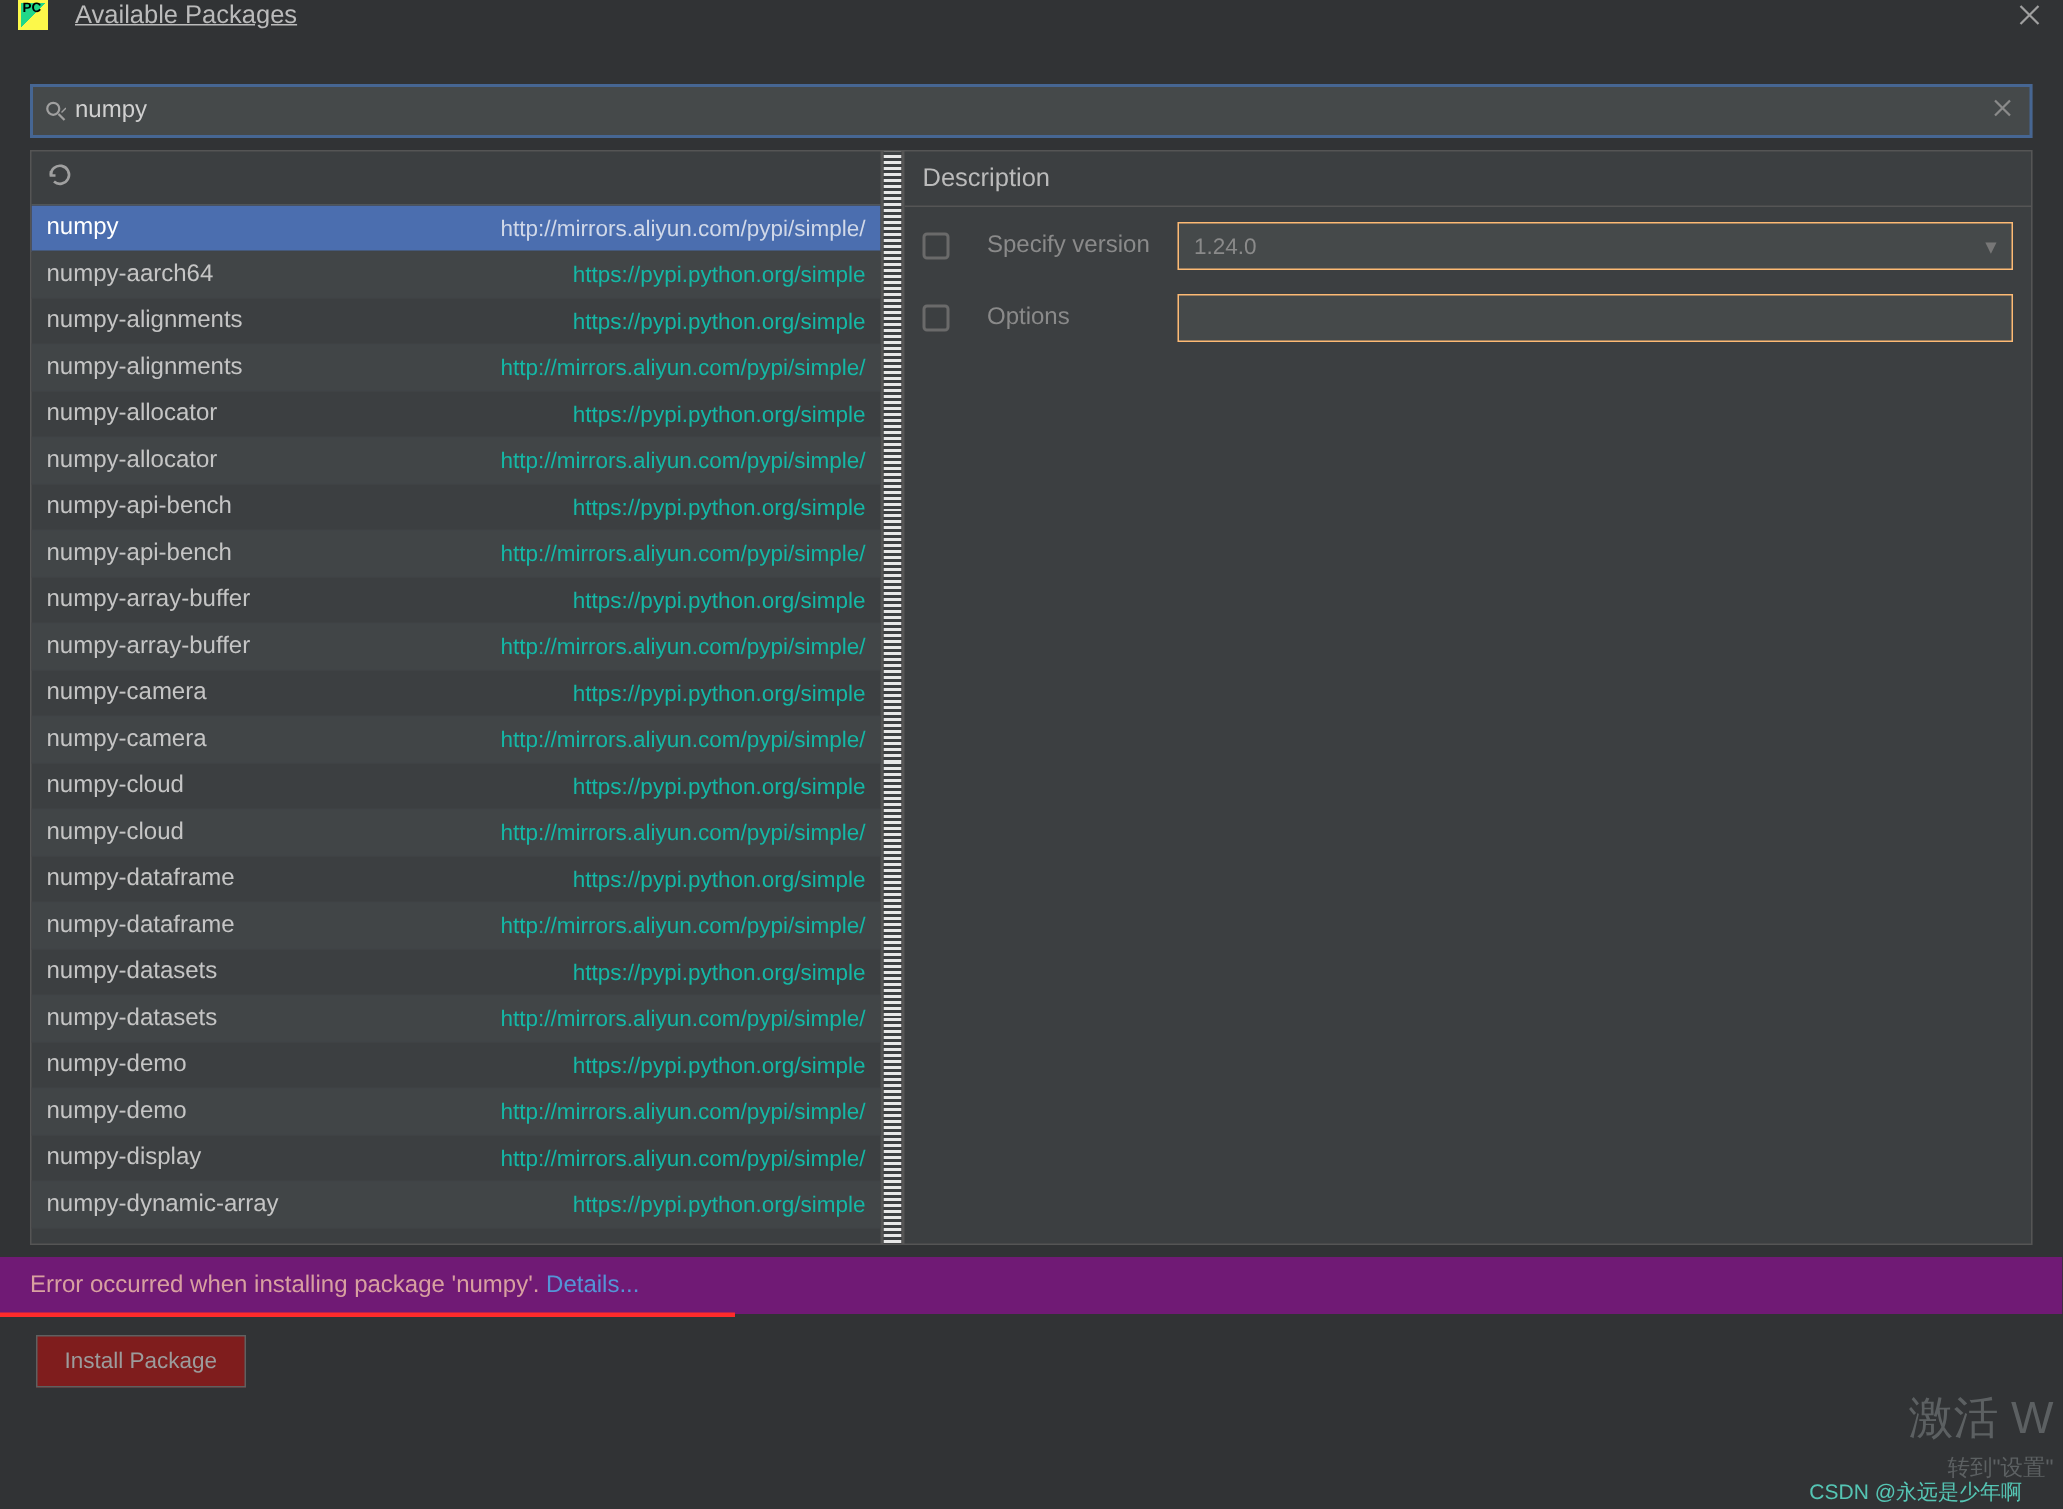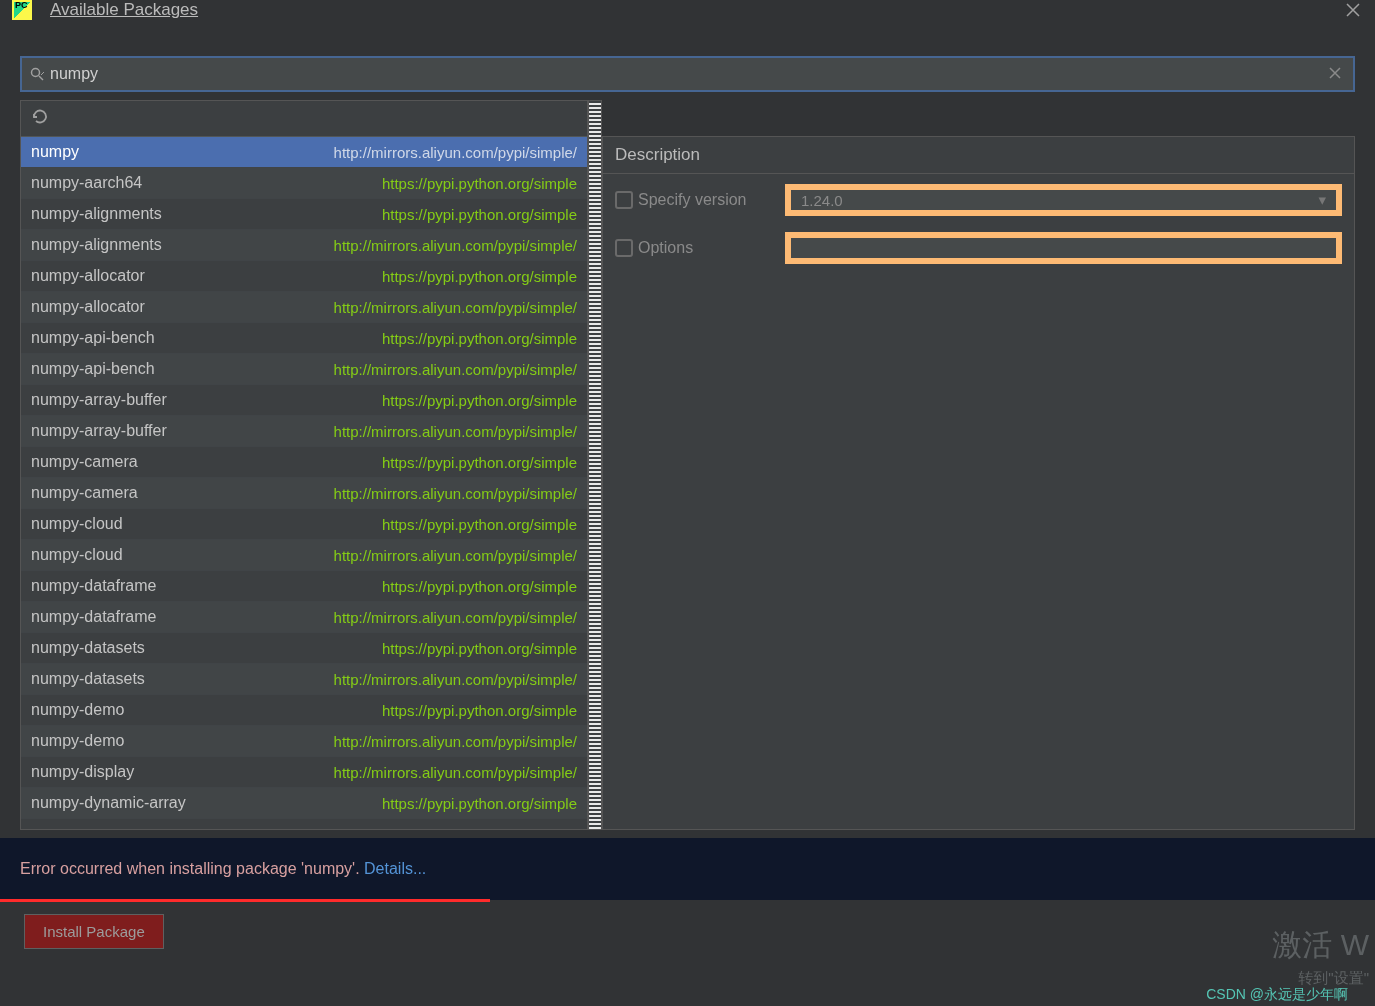--- a/index.html
+++ b/index.html
@@ -67,62 +67,62 @@
 .pkg-row {
   display: flex; align-items: center;
   height: 31px; padding: 0 10px;
   border-bottom: 1px solid #404447;
 }
 .pkg-row.alt { background: #414547; }
 .pkg-row.selected { background: #4b6eaf; }
 .pkg-row.selected .pkg-name, .pkg-row.selected .pkg-source { color: #fff; }
 .pkg-name { color: #c5c5c5; font-size: 16px; }
 .pkg-row.selected .pkg-source { color: #d0d8e8; }
-.pkg-source { margin-left: auto; color: #84cc16; font-size: 15px; }
+.pkg-source { margin-left: auto; color: #14b8a6; font-size: 15px; }
 .left-pane::-webkit-scrollbar, .pkg-list::-webkit-scrollbar { width: 14px; }
 .pkg-list::-webkit-scrollbar-track {
   background: repeating-linear-gradient(45deg, #3c3f41, #3c3f41 2px, #555 2px, #555 4px);
 }
 .pkg-list::-webkit-scrollbar-thumb { background: #5a5a5a; }
 .mid-scroll {
   width: 14px;
   background: repeating-linear-gradient(0deg, #e8e8e8, #e8e8e8 2px, #3c3f41 2px, #3c3f41 4px);
   border: 1px solid #555;
 }
 .right-pane {
   flex: 1; display: flex; flex-direction: column;
-  border: 1px solid #555; background: #3c3f41; margin-top: 36px;
+  border: 1px solid #555; background: #3c3f41;
 }
 .desc-header {
   padding: 8px 12px; font-size: 17px; color: #bbbbbb;
 }
 .desc-body { padding: 18px 12px; font-size: 16px; color: #bbbbbb; flex: 1; }
 .right-bottom {
   border-top: 1px solid #555;
   padding: 10px 12px;
   display: grid;
   grid-template-columns: 170px 1fr;
   row-gap: 16px; align-items: center;
 }
-.chk-label { display: flex; align-items: center; gap: 5px; color: #8a8a8a; font-size: 16px; }
+.chk-label { display: flex; align-items: center; gap: 25px; color: #8a8a8a; font-size: 16px; }
 .chk {
   width: 18px; height: 18px; border: 2px solid #6a6a6a;
   background: #3c3f41; border-radius: 3px;
 }
 .version-select, .options-input {
-  height: 32px; background: #45494a; border: 6px solid #fdba74;
+  height: 32px; background: #45494a; border: 1px solid #fdba74;
   color: #8a8a8a; padding: 0 10px; font-size: 15px;
   display: flex; align-items: center; justify-content: space-between;
 }
 .version-select .chev { color: #777; }
 .error-bar {
   margin: 8px 0 0 0;
-  background: #0f172a;
+  background: #701a75;
   color: #d8a0a0;
-  padding: 22px 20px;
+  padding: 10px 20px;
   font-size: 16px;
   position: relative;
 }
 .error-bar .details-link { color: #5494d7; cursor: pointer; }
 .red-underline {
   position: absolute; left: 0; bottom: -2px; height: 3px; width: 490px;
   background: #ff2b2b;
 }
 .footer {
   padding: 14px 24px;

